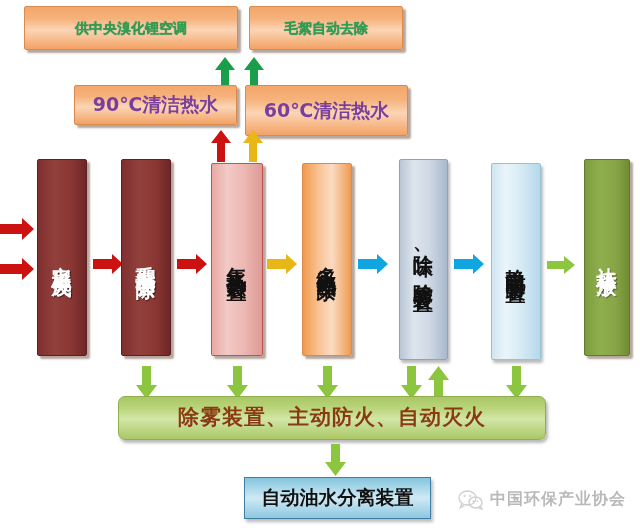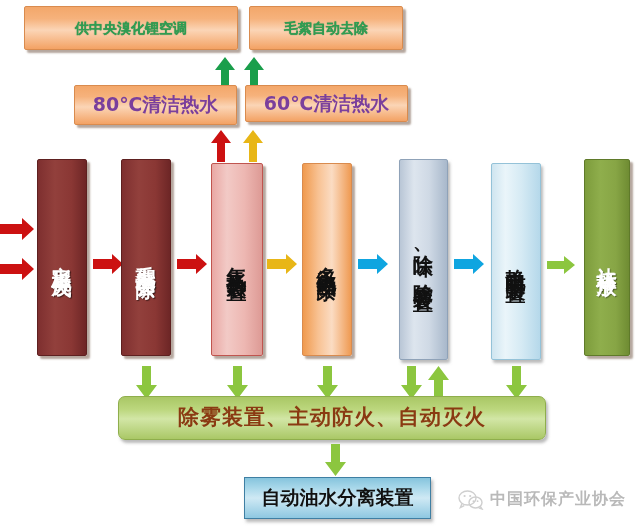--- a/index.html
+++ b/index.html
@@ -133,24 +133,24 @@
       <polygon points="10,0 20,13 14,13 14,32 6,32 6,13 0,13" fill="#1a9e4b"></polygon>
     </svg>
   </div>
   <div class="arrow" style="left:244px;top:57px;">
     <svg width="20" height="32" viewBox="0 0 20 32">
       <polygon points="10,0 20,13 14,13 14,32 6,32 6,13 0,13" fill="#1a9e4b"></polygon>
     </svg>
   </div>
 
   <div class="box orange-box temp-box shadow" style="left:74px;top:85px;width:163px;height:40px;">
-    <span class="lbl">80℃清洁热水</span>
-  </div>
-
-  <div class="box orange-box temp-box shadow" style="left:245px;top:85px;width:163px;height:37px;">
+    <span class="lbl">90℃清洁热水</span>
+  </div>
+
+  <div class="box orange-box temp-box shadow" style="left:245px;top:85px;width:163px;height:51px;">
     <span class="lbl">60℃清洁热水</span>
   </div>
 
   <div class="arrow" style="left:211px;top:130px;">
     <svg width="20" height="32" viewBox="0 0 20 32">
       <polygon points="10,0 20,13 14,13 14,32 6,32 6,13 0,13" fill="#cc1111"></polygon>
     </svg>
   </div>
   <div class="arrow" style="left:243px;top:130px;">
     <svg width="20" height="32" viewBox="0 0 20 32">

